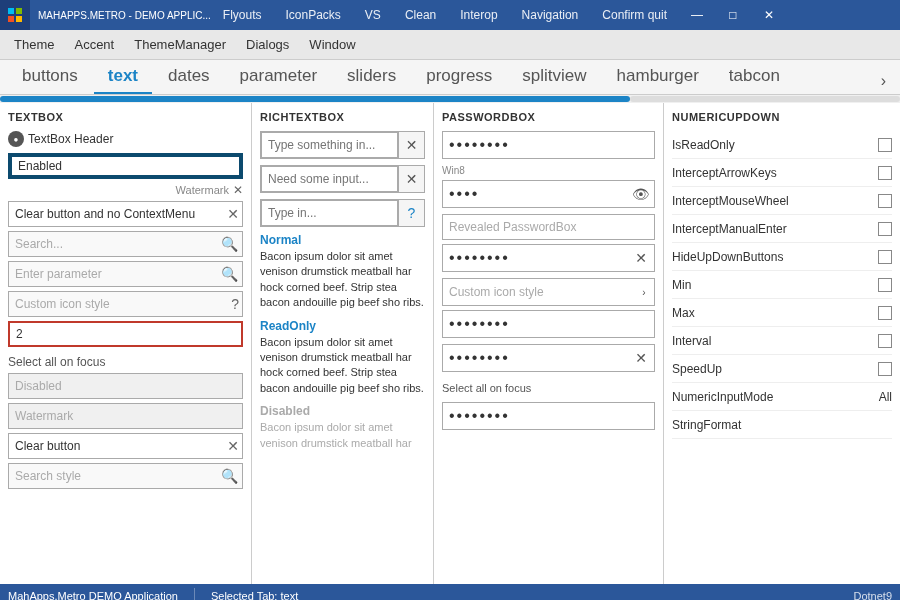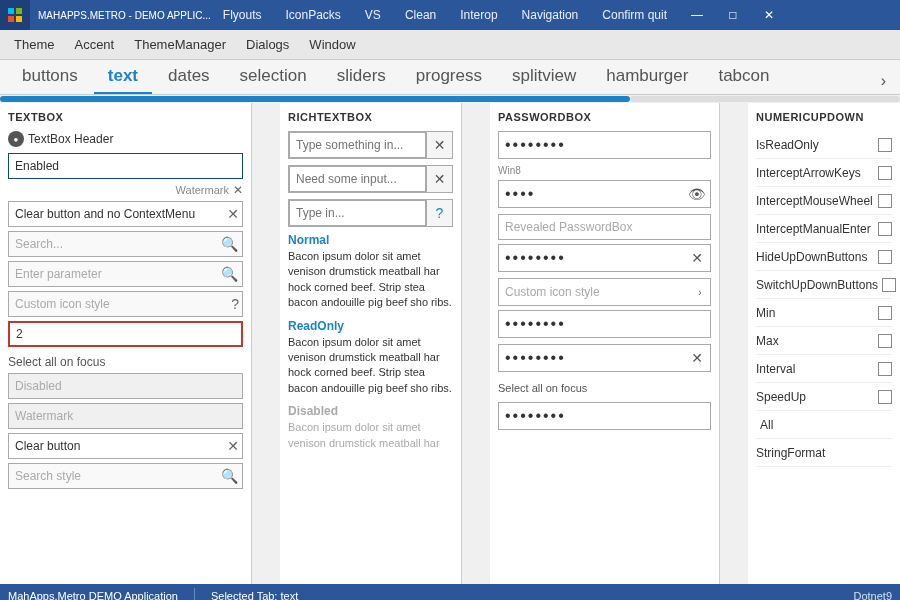--- a/index.html
+++ b/index.html
@@ -92,21 +92,20 @@
       padding: 4px 6px;
       color: #555;
     }
 
     
     #main-content {
       display: flex;
       height: calc(600px - 30px - 30px - 35px - 24px);
       overflow: hidden;
       background: #f0f0f0;
-      gap: 28px;
     }
 
     
     .column {
       flex: 0 0 250px;
       border-right: 1px solid #ccc;
       background: white;
       overflow-y: auto;
       padding: 8px;
     }
@@ -372,21 +371,21 @@
   <span class="menu-item">Accent</span>
   <span class="menu-item">ThemeManager</span>
   <span class="menu-item">Dialogs</span>
   <span class="menu-item">Window</span>
 </div>
 
 <div id="tab-bar">
   <div class="tab">buttons</div>
   <div class="tab active">text</div>
   <div class="tab">dates</div>
-  <div class="tab">selection</div>
+  <div class="tab">parameter</div>
   <div class="tab">sliders</div>
   <div class="tab">progress</div>
   <div class="tab">splitview</div>
   <div class="tab">hamburger</div>
   <div class="tab">tabcon</div>
   <span id="tab-scroll-btn">›</span>
 </div>
 
 <div style="height:8px; background:#f0f0f0; padding: 1px 0; display:flex; align-items:center;">
   <div style="height:6px; background:#1c84c6; width:70%; border-radius:3px; margin-left:0;"></div>
@@ -397,21 +396,21 @@
 
   <div class="column" style="flex: 0 0 252px; padding: 8px;">
     <div class="column-header">TEXTBOX</div>
 
     <div class="textbox-header-row">
       <div class="textbox-header-icon">●</div>
       <span class="textbox-header-label">TextBox Header</span>
     </div>
 
     <div class="input-row">
-      <div class="fake-input" style="border:1px solid #0c4a6e;">Enabled</div>
+      <div class="fake-input" style="border:4px solid #0c4a6e;">Enabled</div>
     </div>
 
     <div class="watermark-row">
       <span class="watermark-label">Watermark</span>
       <span style="font-size:12px; color:#666; cursor:pointer;">✕</span>
     </div>
 
     <div class="input-row">
       <div class="fake-input">Clear button and no ContextMenu</div>
       <span class="input-icon">✕</span>
@@ -548,40 +547,37 @@
     </div>
     <div class="num-row">
       <span class="num-label">InterceptManualEnter</span>
       <div class="num-checkbox"></div>
     </div>
     <div class="num-row">
       <span class="num-label">HideUpDownButtons</span>
       <div class="num-checkbox"></div>
     </div>
     <div class="num-row">
-      <span class="num-label">SwitchUpDownButtons</span>
-      <div class="num-checkbox"></div>
-    </div>
-    <div class="num-row">
       <span class="num-label">Min</span>
       <div class="num-checkbox"></div>
     </div>
     <div class="num-row">
       <span class="num-label">Max</span>
       <div class="num-checkbox"></div>
     </div>
     <div class="num-row">
       <span class="num-label">Interval</span>
       <div class="num-checkbox"></div>
     </div>
     <div class="num-row">
       <span class="num-label">SpeedUp</span>
       <div class="num-checkbox"></div>
     </div>
     <div class="num-row">
+      <span class="num-label">NumericInputMode</span>
       <span class="num-value">All</span>
     </div>
     <div class="num-row">
       <span class="num-label">StringFormat</span>
     </div>
   </div>
 
 </div>
 
 <div id="status-bar">

